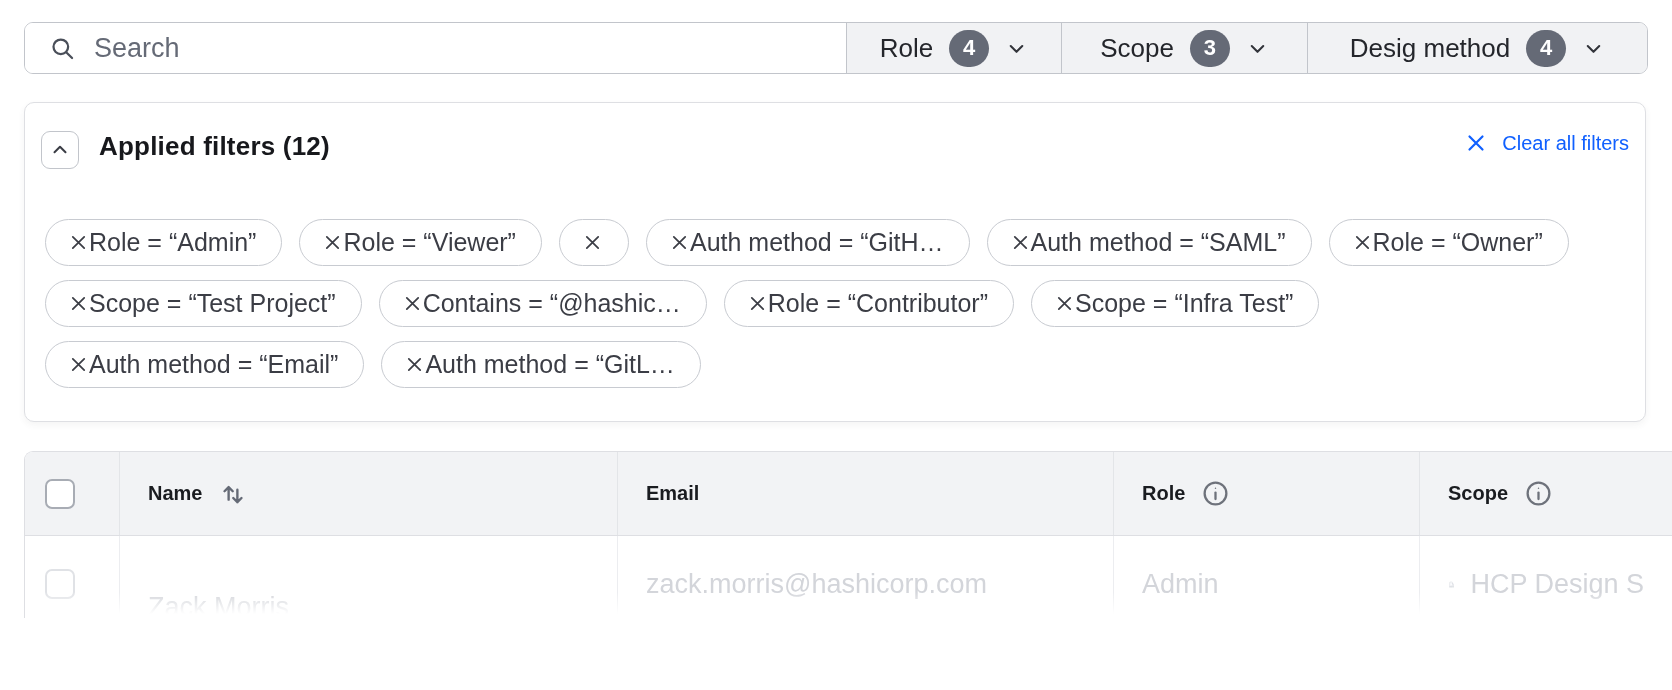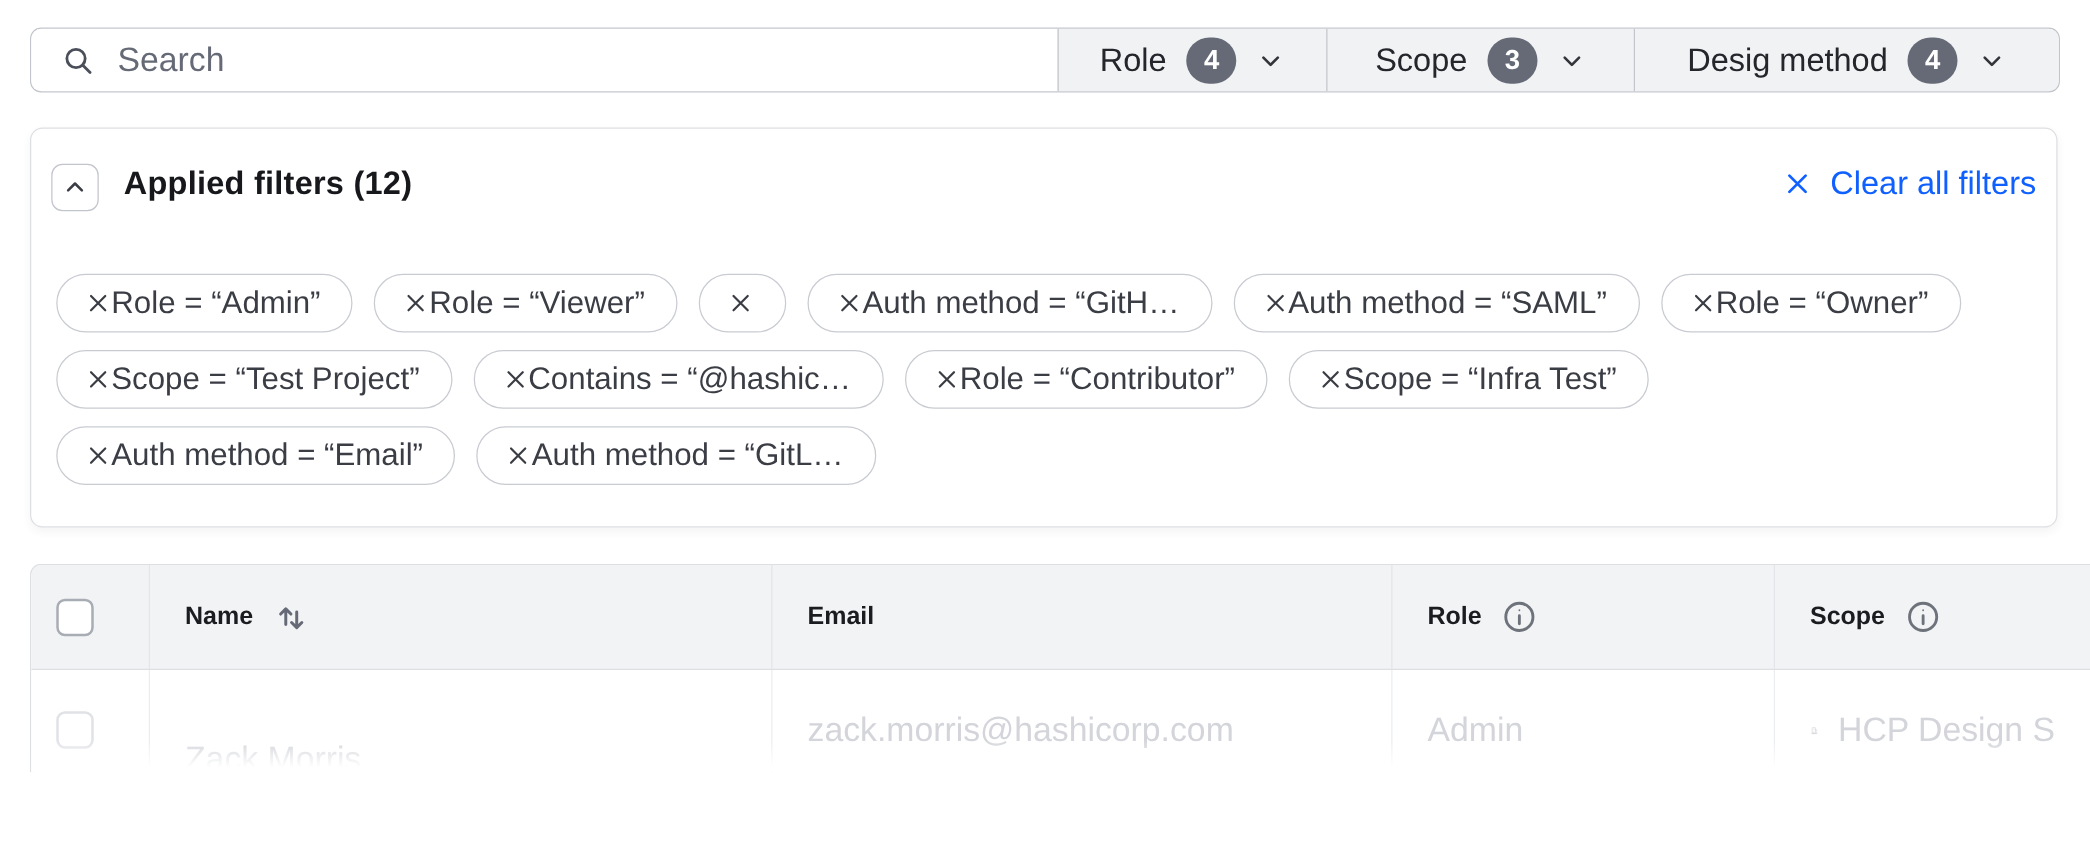--- a/index.html
+++ b/index.html
@@ -62,21 +62,21 @@
   .panel-head{display:flex;align-items:flex-start;}
   .collapse-btn{
     width:38px;height:38px;flex:none;border:1px solid var(--border-strong);
     border-radius:9px;background:#fff;display:flex;align-items:center;justify-content:center;
     cursor:pointer;padding:0;
   }
   .panel-title{margin:0 0 0 20px;font-size:26px;font-weight:700;color:var(--text-strong);letter-spacing:.2px;}
   .clear-btn{
     margin-left:auto;display:flex;align-items:center;gap:14px;
     background:none;border:none;cursor:pointer;padding:0;
-    color:var(--accent);font-size:26px;font-weight:500;font-family:inherit;
+    color:var(--accent);font-size:20px;font-weight:500;font-family:inherit;
   }
   .pills{margin:50px 4px 0;display:flex;flex-wrap:wrap;gap:14px 17px;}
   .pill{
     height:47px;display:inline-flex;align-items:center;
     padding:0 25px 0 22px;border:1.5px solid #C8CBD1;border-radius:25px;
     background:#fff;font-size:25px;color:var(--text);cursor:pointer;white-space:nowrap;
   }
   .pill svg{flex:none;}
 
   

